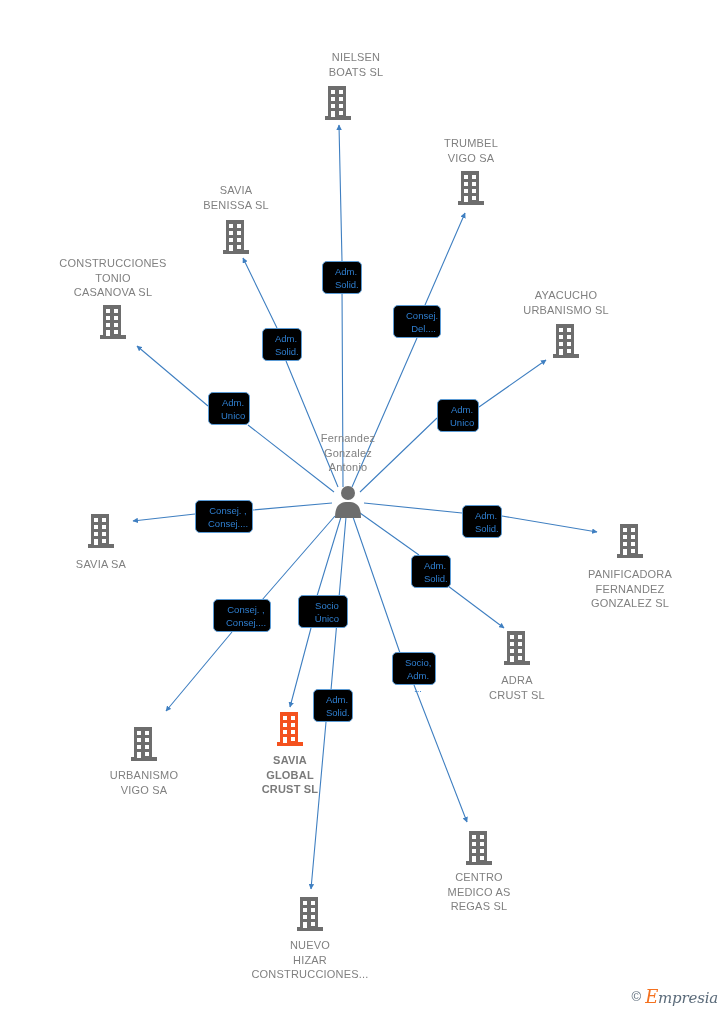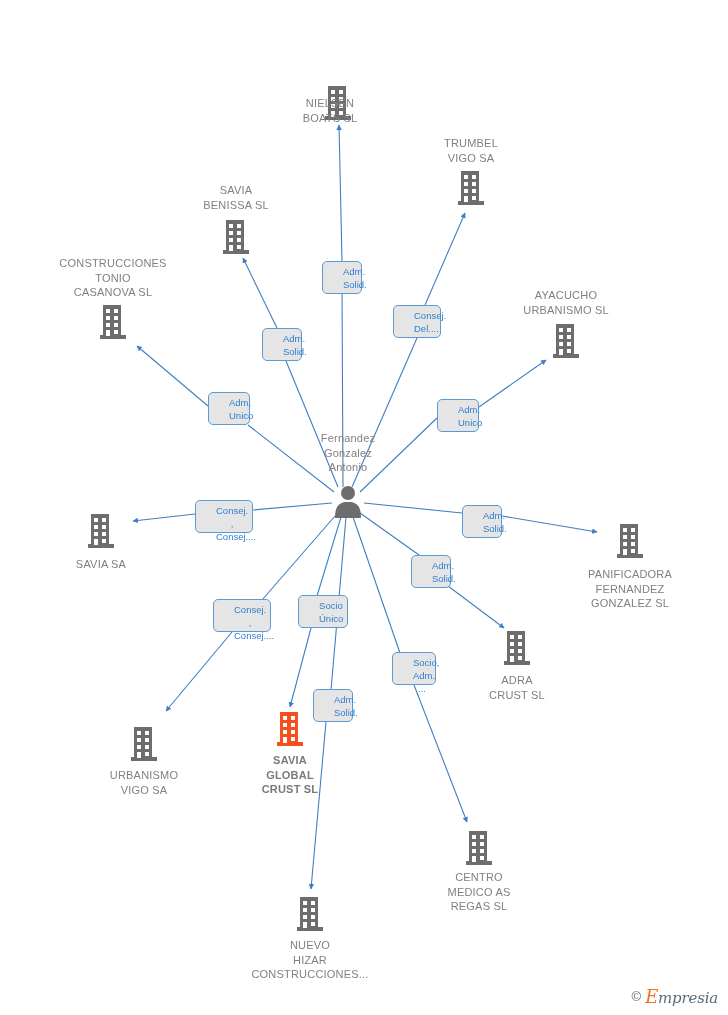--- a/index.html
+++ b/index.html
@@ -58,26 +58,26 @@
     align-items: center;
   }
   .node.highlight .label {
     color: #7a7a7a;
     font-weight: bold;
   }
   .elabel {
     position: absolute;
     border: 1px solid #5b9bd5;
     border-radius: 5px;
-    background: #e5e5e5;
+    background: #000000;
     color: #2f7fd0;
     font-size: 9.5px;
     line-height: 13px;
     text-align: center;
-    padding: 3px 4px 4px 20px;
+    padding: 3px 4px 4px 12px;
     white-space: pre-line;
     box-sizing: border-box;
   }
   #watermark {
     position: absolute;
     right: 10px;
     bottom: 8px;
     display: flex;
     align-items: center;
     gap: 4px;
@@ -136,21 +136,21 @@
               <rect x="16" y="6" width="4" height="4" fill="#ffffff"></rect>
               <rect x="8" y="13" width="4" height="4" fill="#ffffff"></rect>
               <rect x="16" y="13" width="4" height="4" fill="#ffffff"></rect>
               <rect x="8" y="20" width="4" height="4" fill="#ffffff"></rect>
               <rect x="16" y="20" width="4" height="4" fill="#ffffff"></rect>
               <rect x="8" y="27" width="4" height="6" fill="#ffffff"></rect>
               <rect x="16" y="27" width="4" height="4" fill="#ffffff"></rect>
             </svg></span>
         </div>
       </div>
-      <div class="node " style="left: 330px; top: 50px; margin-top: 46px;">
+      <div class="node " style="left: 356px; top: 50px;">
         <span class="label">NIELSEN
 BOATS SL</span>
       </div>
       <div class="node company" style="left: 471px; top: 169px;">
         <div class="node-inner">
           <span class="glyph"><svg width="30" height="38" viewBox="0 0 30 38" xmlns="http://www.w3.org/2000/svg">
               <rect x="5" y="2" width="18" height="32" fill="#6d6d6d"></rect>
               <rect x="2" y="32" width="26" height="4" fill="#6d6d6d"></rect>
               <rect x="8" y="6" width="4" height="4" fill="#ffffff"></rect>
               <rect x="16" y="6" width="4" height="4" fill="#ffffff"></rect>

